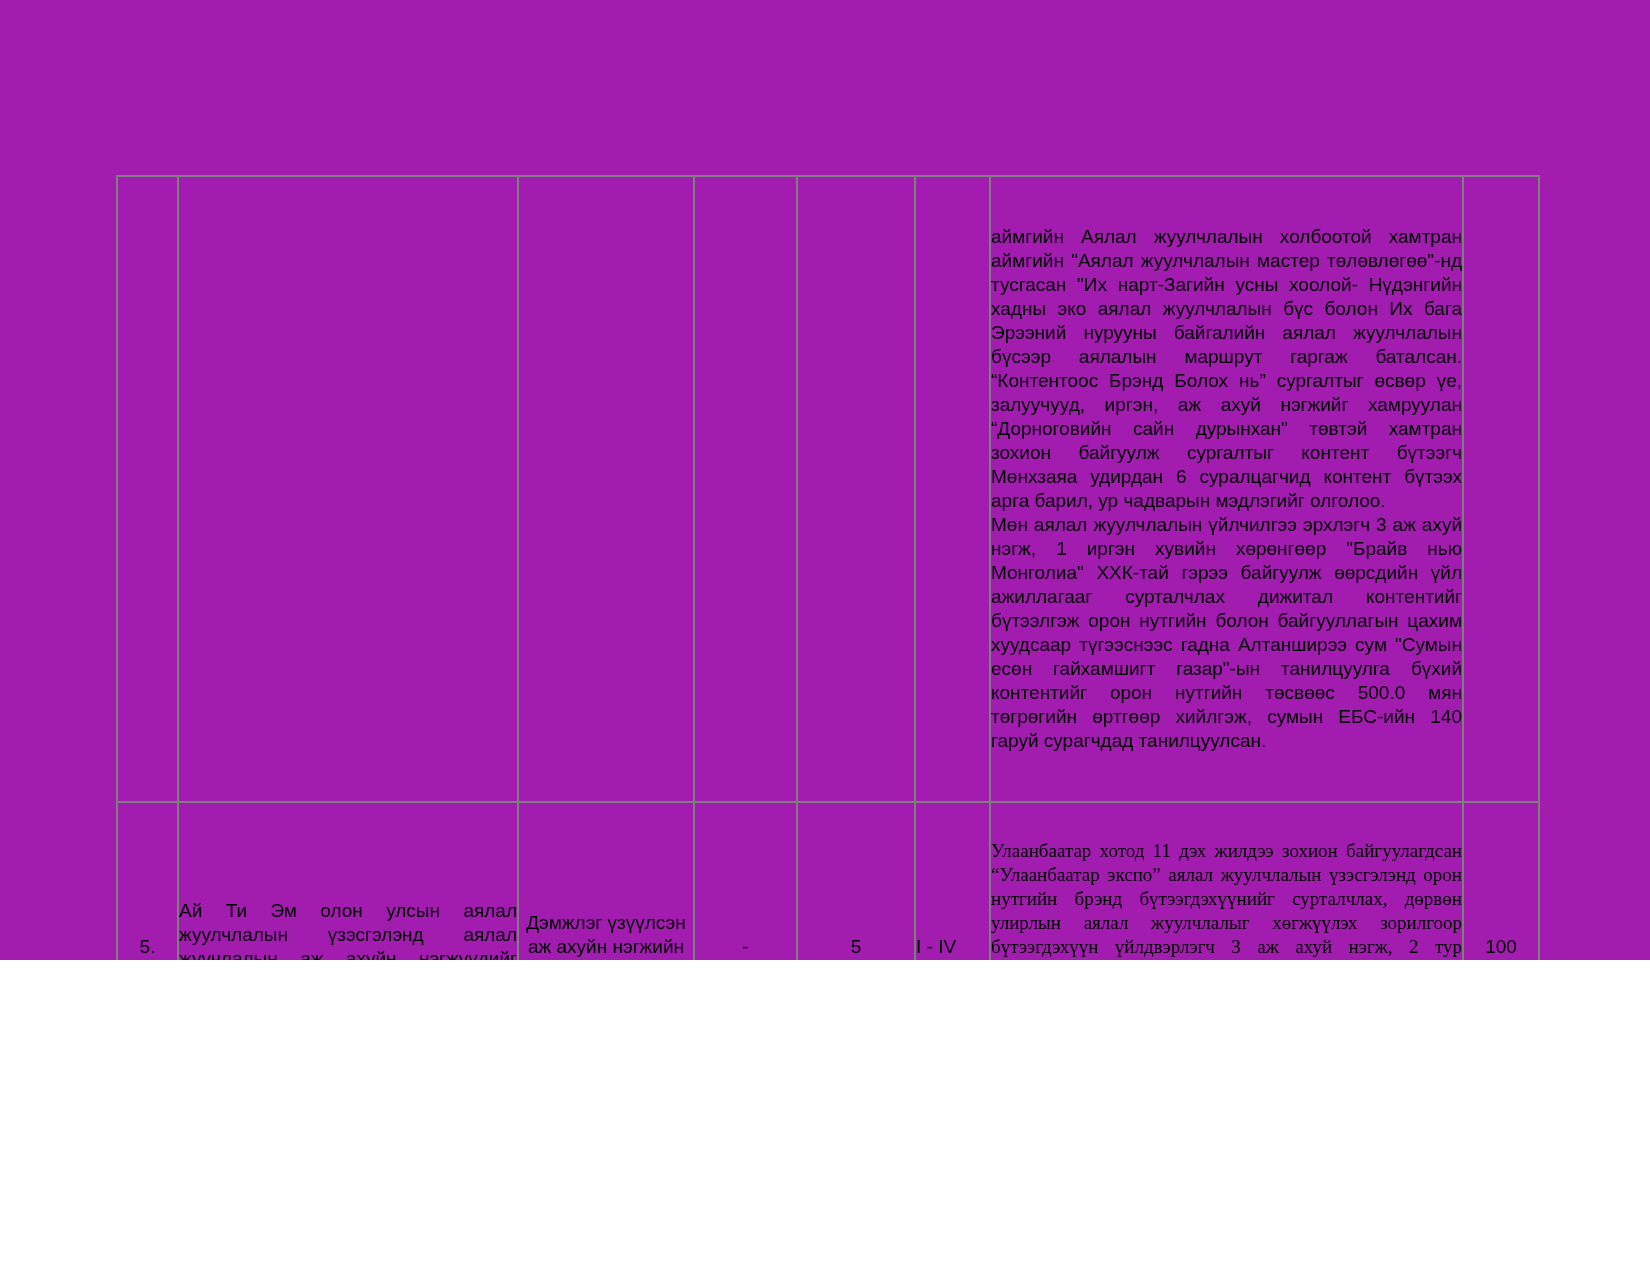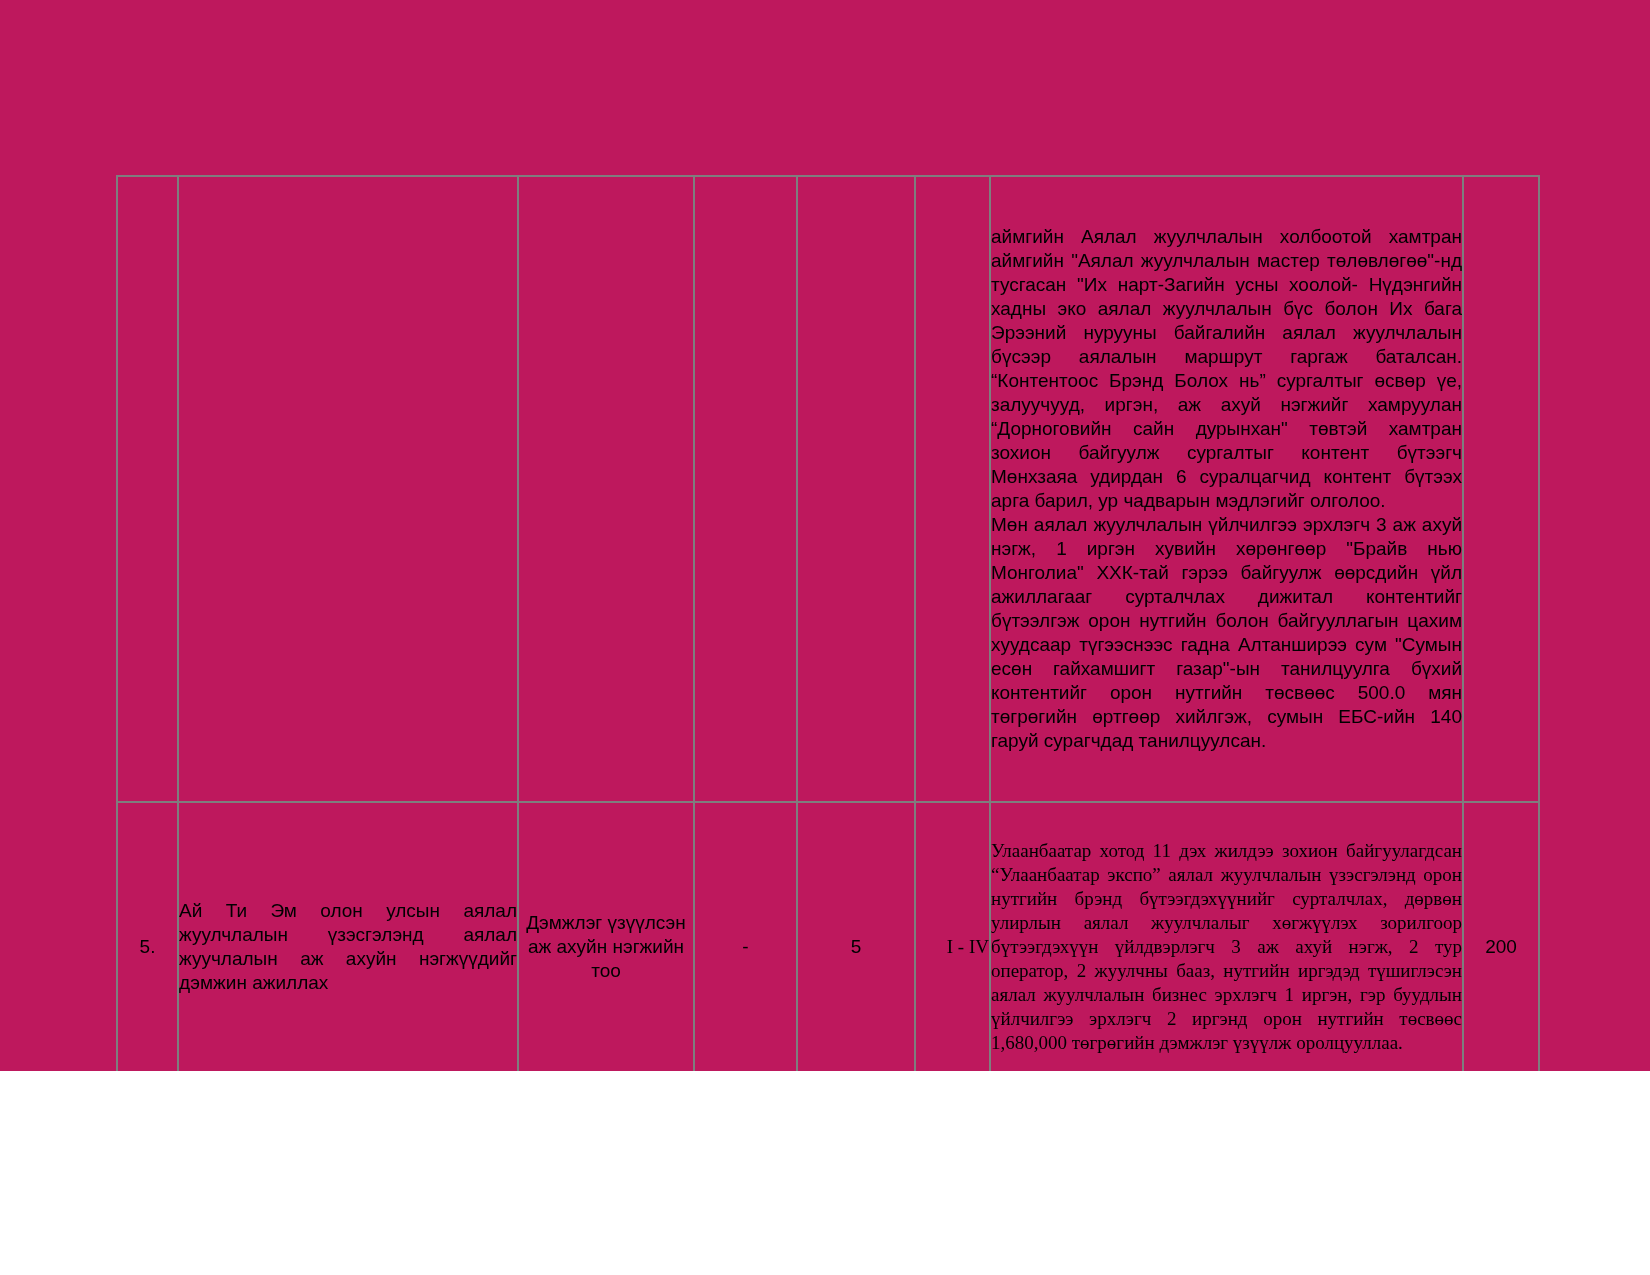--- a/index.html
+++ b/index.html
@@ -3,22 +3,22 @@
 <meta charset="utf-8">
 <style>
   html, body {
     margin: 0;
     padding: 0;
     background: #ffffff;
   }
   .page {
     position: relative;
     width: 1650px;
-    height: 1071px;
-    background: #be185d;
+    height: 960px;
+    background: #a21caf;
     font-family: "Liberation Sans", "DejaVu Sans", sans-serif;
     color: #000000;
     overflow: hidden;
   }
   table.report-table {
     position: absolute;
     left: 116px;
     top: 175px;
     width: 1422px;
     border-collapse: collapse;
@@ -35,21 +35,21 @@
     word-wrap: break-word;
   }
   tr.row-cont { height: 626px; }
   tr.row-main { height: 290px; }
 
   td.c-num     { text-align: center; }
   td.c-obj     { text-align: justify; padding: 0 18px; }
   td.c-ind     { text-align: center; padding: 0 9px; }
   td.c-base    { text-align: center; }
   td.c-target  { text-align: center; }
-  td.c-period  { text-align: right; font-family: Liberation Serif, serif; }
+  td.c-period  { text-align: left; }
   td.c-score   { text-align: center; }
   td.c-result  {
     vertical-align: top;
     text-align: justify;
     padding: 1px 8px 0 9px;
   }
   .result-clamp-tall  { max-height: 624px; overflow: hidden; }
   .result-clamp-short { max-height: 288px; overflow: hidden; font-family: Liberation Serif, serif; }
   .para { text-align: justify; }
 </style>
@@ -90,17 +90,17 @@
         <td class="c-ind">Дэмжлэг үзүүлсэн аж ахуйн нэгжийн тоо</td>
         <td class="c-base">-</td>
         <td class="c-target">5</td>
         <td class="c-period">I - IV</td>
         <td class="c-result">
           <div class="result-clamp-short">
             <div class="para">Улаанбаатар хотод 11 дэх жилдээ зохион байгуулагдсан “Улаанбаатар экспо” аялал жуулчлалын үзэсгэлэнд орон нутгийн брэнд бүтээгдэхүүнийг сурталчлах, дөрвөн улирлын аялал жуулчлалыг хөгжүүлэх зорилгоор бүтээгдэхүүн үйлдвэрлэгч 3 аж ахуй нэгж, 2 тур оператор, 2 жуулчны бааз, нутгийн иргэдэд түшиглэсэн аялал жуулчлалын бизнес эрхлэгч 1 иргэн, гэр буудлын үйлчилгээ эрхлэгч 2 иргэнд орон нутгийн төсвөөс 1,680,000 төгрөгийн дэмжлэг үзүүлж оролцууллаа.</div>
             <div class="para"></div>
           </div>
         </td>
-        <td class="c-score">200</td>
+        <td class="c-score">100</td>
       </tr>
     </tbody>
   </table>
 </div>
 
 </body></html>

